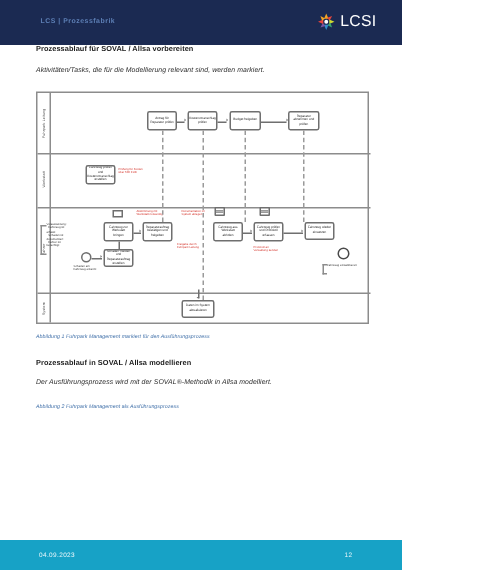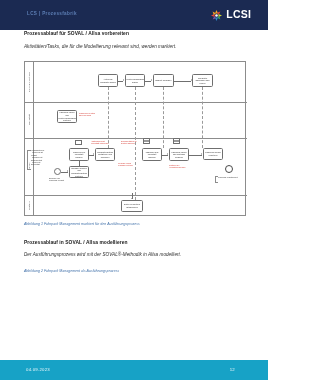--- a/index.html
+++ b/index.html
@@ -20,21 +20,21 @@
     position:absolute;left:27px;top:11px;
     font-size:4.6px;letter-spacing:.35px;
     color:#5d7fb5;font-weight:600;white-space:nowrap;
   }
   .logo{
     position:absolute;right:17px;top:8px;
     display:flex;align-items:center;gap:3px;
   }
   .logo-mark{width:13px;height:13px;position:relative;display:block;}
   .logo-text{
-    font-size:10.5px;font-weight:700;color:#ffffff;letter-spacing:.2px;
+    font-size:10.5px;font-weight:400;color:#ffffff;letter-spacing:.2px;
     line-height:13px;
   }
 
   
   .h2{
     position:absolute;left:24px;
     font-size:4.9px;font-weight:700;color:#1a1a1a;
     letter-spacing:.06px;white-space:nowrap;
   }
   .sub{

